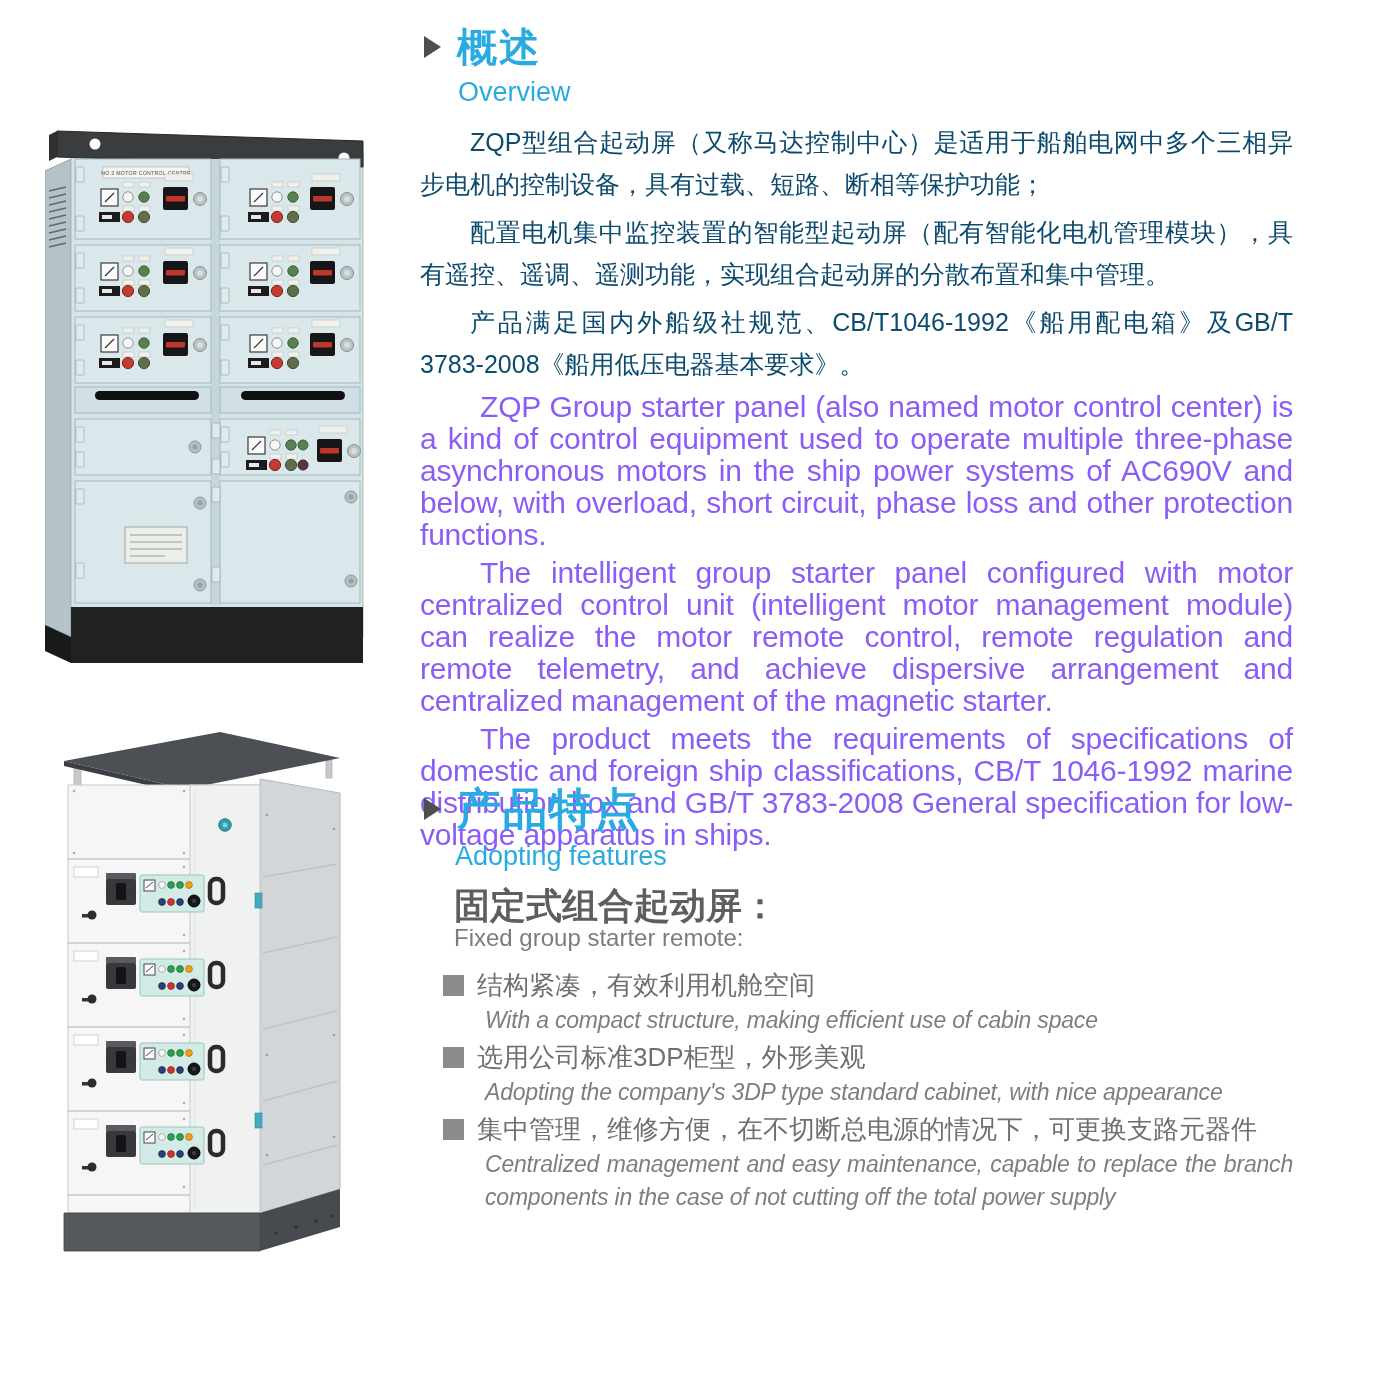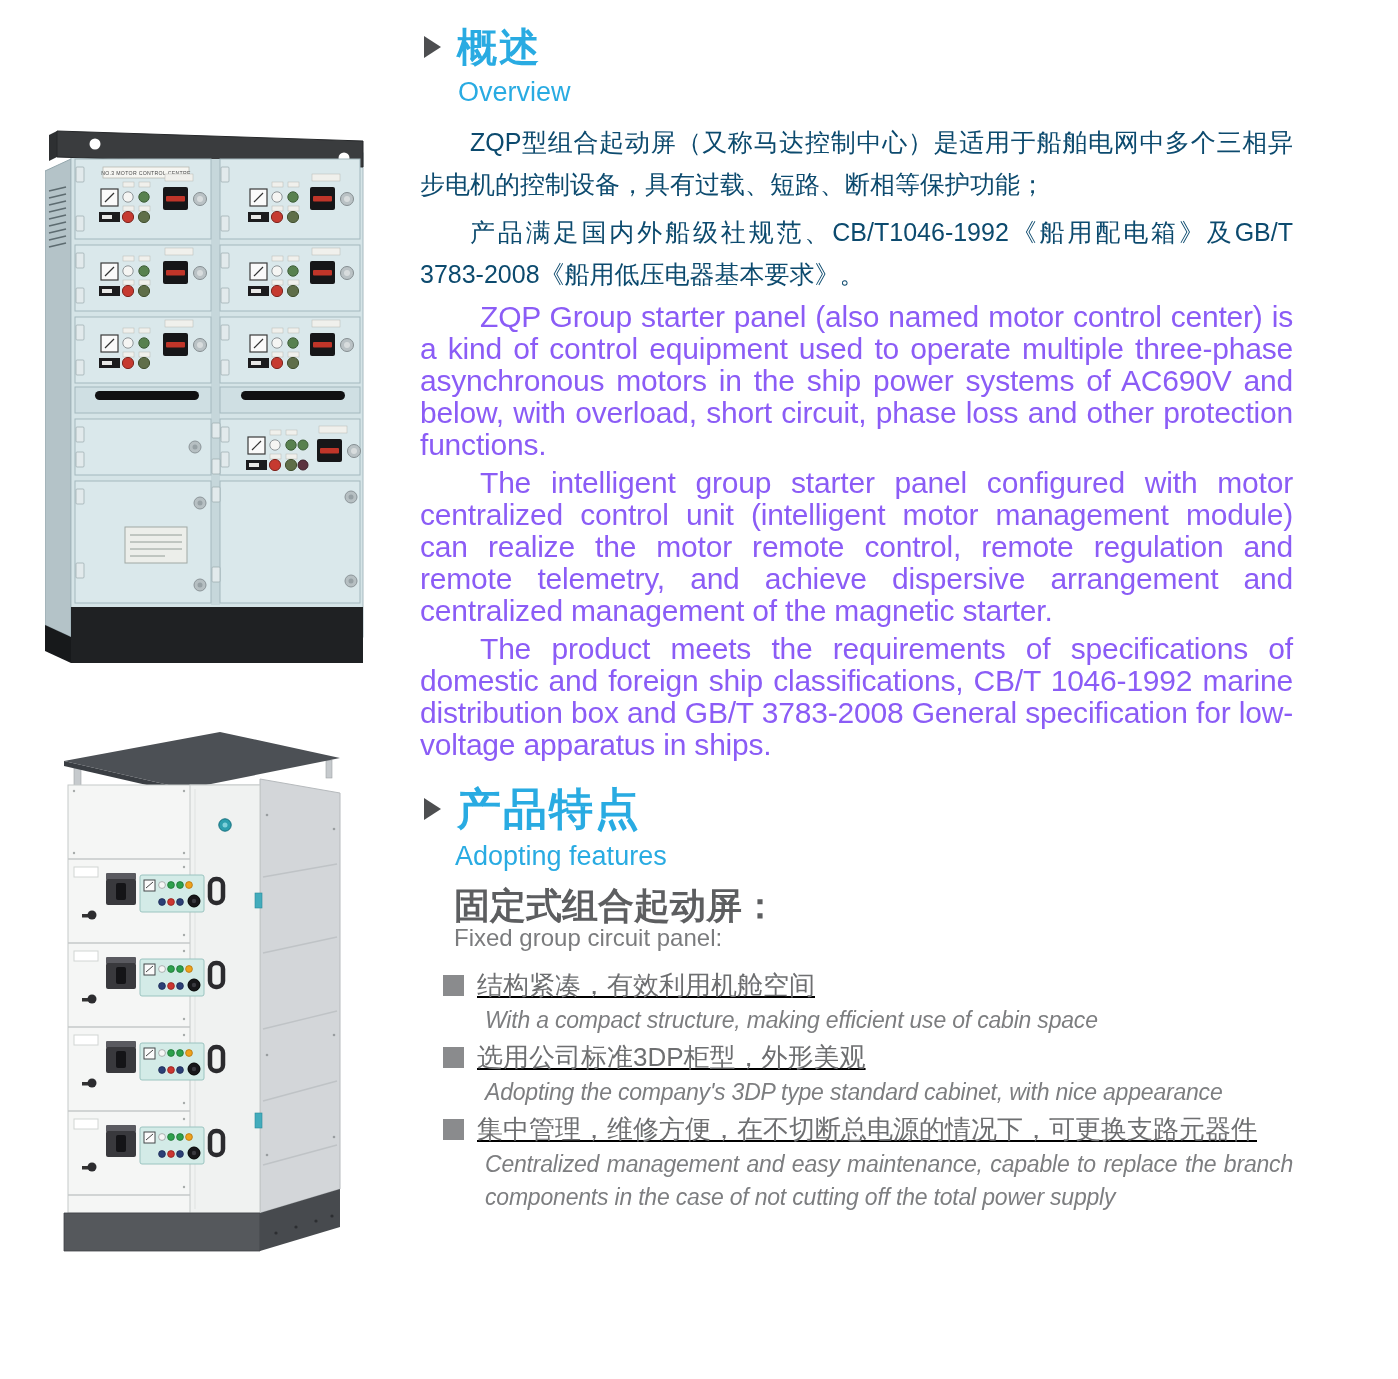--- a/index.html
+++ b/index.html
@@ -36,21 +36,21 @@
   .p-en {
     font-size:30px; line-height:32px; color:#8b5cf6; letter-spacing:-0.2px;
     text-align:justify; text-indent:2em; margin-bottom:6px;
   }
 
   .subtitle-zh { margin:16px 0 0 34px; font-size:36px; font-weight:bold; color:#5d5e60; line-height:34px; }
   .subtitle-en { margin:0 0 0 34px; font-size:24px; color:#7b7c7e; line-height:30px; }
 
   .feat-list { margin:14px 0 0 23px; }
   .feat-item { margin-bottom:2px; }
-  .feat-zh-row { display:flex; align-items:flex-start; line-height:37px;text-decoration:underline; }
+  .feat-zh-row { display:flex; align-items:flex-start; line-height:37px; }
   .bullet {
     flex:0 0 auto; width:21px; height:21px; background:#8a8b8d;
     margin:8px 13px 0 0;
   }
   .feat-zh { font-size:26px; color:#6e6f71; white-space:nowrap; }
   .feat-en {
     padding-left:42px; font-size:23px; line-height:33px; color:#7d7e80;
     letter-spacing:-0.2px; text-align:justify;font-style:italic;
   }
 </style>
@@ -337,36 +337,37 @@
   </svg>
 
   <section class="col" id="overview-sec">
     <div class="head-row">
       <span class="arrow"></span>
       <span class="h-zh">概述</span>
     </div>
     <div class="h-en">Overview</div>
     <div class="paras">
       <p class="p-zh">ZQP型组合起动屏（又称马达控制中心）是适用于船舶电网中多个三相异步电机的控制设备，具有过载、短路、断相等保护功能；</p>
+      <p class="p-zh">配置电机集中监控装置的智能型起动屏（配有智能化电机管理模块），具有遥控、遥调、遥测功能，实现组合起动屏的分散布置和集中管理。</p>
       <p class="p-zh">产品满足国内外船级社规范、CB/T1046-1992《船用配电箱》及GB/T 3783-2008《船用低压电器基本要求》。</p>
       <p class="p-en">ZQP Group starter panel (also named motor control center) is a kind of control equipment used to operate multiple three-phase asynchronous motors in the ship power systems of AC690V and below, with overload, short circuit, phase loss and other protection functions.</p>
       <p class="p-en">The intelligent group starter panel configured with motor centralized control unit (intelligent motor management module) can realize the motor remote control, remote regulation and remote telemetry, and achieve dispersive arrangement and centralized management of the magnetic starter.</p>
       <p class="p-en">The product meets the requirements of specifications of domestic and foreign ship classifications, CB/T 1046-1992 marine distribution box and GB/T 3783-2008 General specification for low-voltage apparatus in ships.</p>
     </div>
   </section>
 
   <section class="col" id="features-sec">
     <div class="head-row">
       <span class="arrow"></span>
       <span class="h-zh">产品特点</span>
     </div>
     <div class="h-en">Adopting features</div>
 
     <div class="subtitle-zh">固定式组合起动屏：</div>
-    <div class="subtitle-en">Fixed group circuit panel:</div>
+    <div class="subtitle-en">Fixed group starter remote:</div>
 
     <div class="feat-list">
       <div class="feat-item">
         <div class="feat-zh-row">
           <span class="bullet"></span>
           <span class="feat-zh">结构紧凑，有效利用机舱空间</span>
         </div>
         <div class="feat-en">With a compact structure, making efficient use of cabin space</div>
       </div>
       <div class="feat-item">

